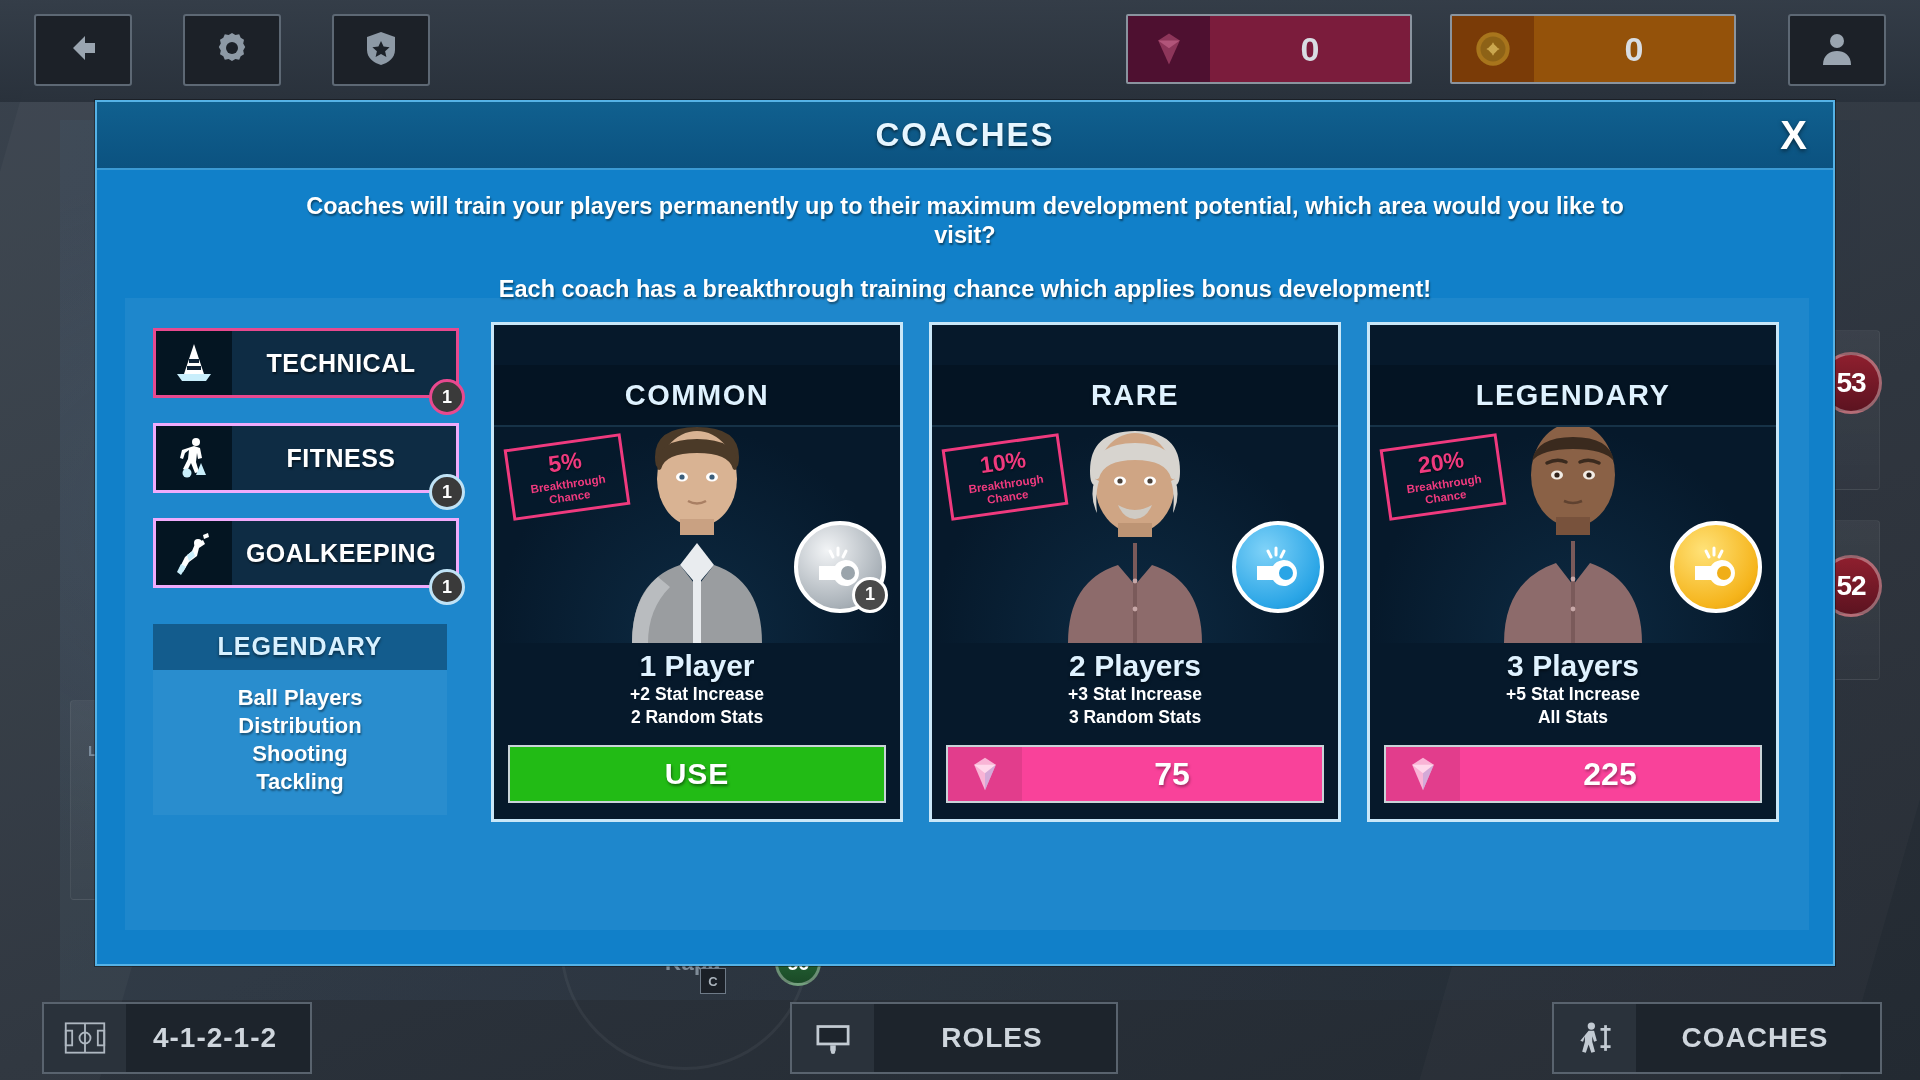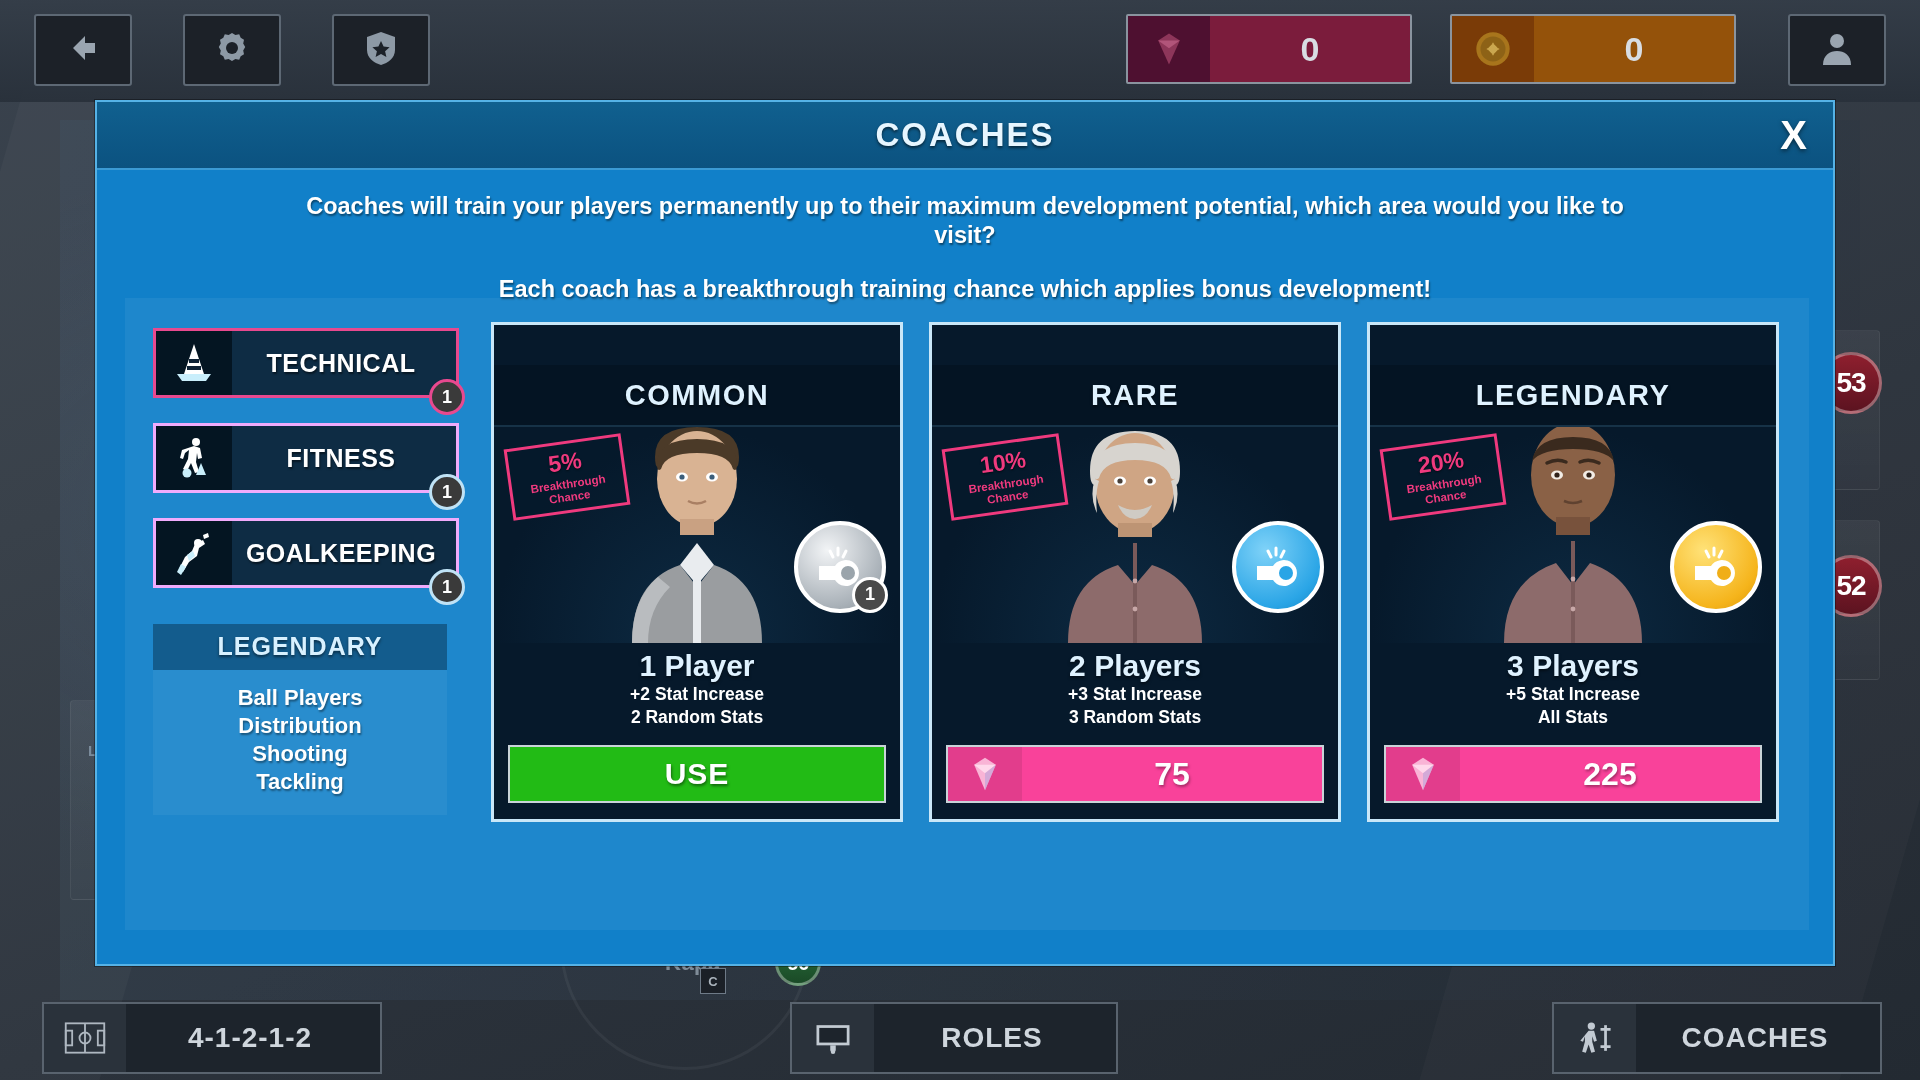--- a/index.html
+++ b/index.html
@@ -308,21 +308,21 @@
 
   
   .bottombar {
     position: absolute; left: 0; bottom: 0; width: 1920px; height: 84px;
   }
   .bb-item {
     position: absolute; bottom: 6px; height: 72px;
     background: #1d242c; border: 2px solid #59636e;
     display:flex; align-items:center;
   }
-  .bb-formation { left: 42px;  width: 340px; }
+  .bb-formation { left: 42px;  width: 270px; }
   .bb-roles     { left: 790px; width: 328px; }
   .bb-coaches   { left: 1552px;width: 330px; }
   .bb-ico {
     width: 82px; height: 100%;
     background: #2a323b;
     display:flex; align-items:center; justify-content:center;
   }
   .bb-ico svg { width: 44px; height: 40px; }
   .bb-label {
     flex:1; text-align:center;

